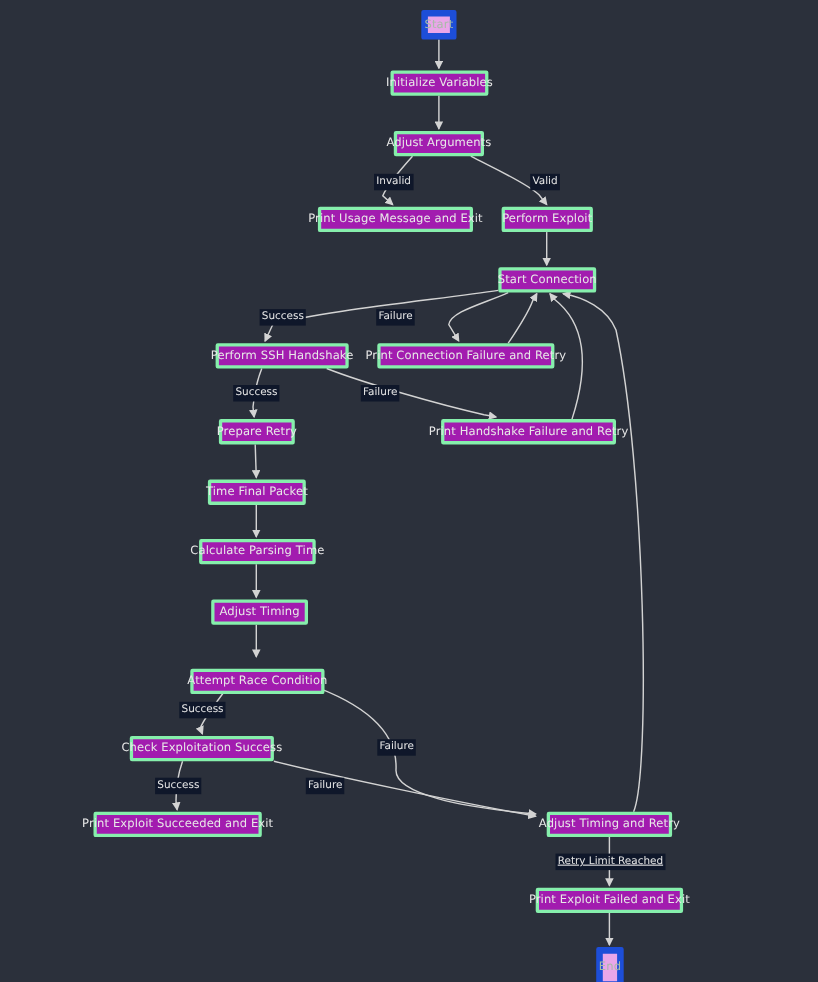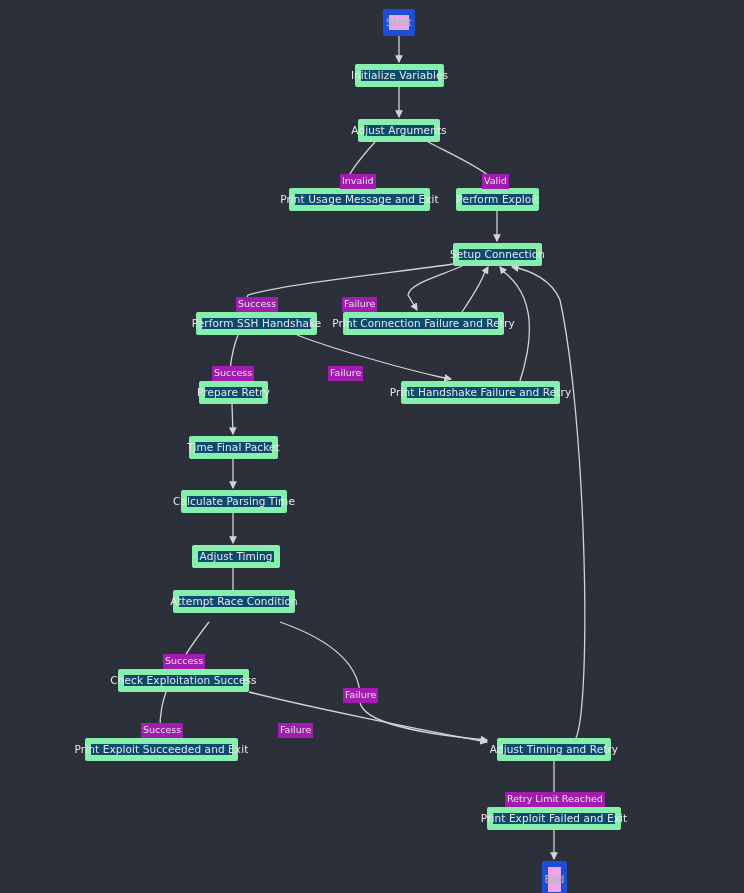--- a/index.html
+++ b/index.html
@@ -23,50 +23,49 @@
     height: 893px;
   }
   .edge-path {
     fill: none;
     stroke: #d3d3d3;
     stroke-width: 1.3px;
   }
   .node {
     position: absolute;
     box-sizing: border-box;
-    background: #0c4a6e;
-    border: 6px solid #86efac;
+    background: #a21caf;
+    border: 3px solid #86efac;
     border-radius: 2px;
     color: #e8e8e8;
     font-size: 10.5px;
     line-height: 1;
     display: flex;
     align-items: center;
     justify-content: center;
     white-space: nowrap;
     letter-spacing: 0.1px;
   }
   .node.terminal {
     background: #e9a6e9;
     border: 6px solid #1d4ed8;
     color: #a8bba8;
   }
   .edge-label {
     position: absolute;
     box-sizing: border-box;
-    background: #a21caf;
+    background: #0f172a;
     color: #e6e6e6;
     font-size: 9.5px;
     line-height: 1;
     padding: 2px 2px 3px 2px;
     white-space: nowrap;
     display: flex;
     align-items: center;
     justify-content: center;
-    margin-top: 16px;
   }
 </style>
 </head>
 <body>
 
 <div id="canvas">
 
   <svg class="edges" viewBox="0 0 744 893" xmlns="http://www.w3.org/2000/svg">
     <defs>
       <marker id="arrow" viewBox="0 0 10 10" refX="8.5" refY="5" markerWidth="6" markerHeight="6" orient="auto-start-reverse">
@@ -98,42 +97,42 @@
         <path class="edge-path" d="M 554 830 L 554 859" marker-end="url(#arrow)"></path>
       </g>
   </svg>
 
   <div id="node-layer">
       <div class="node terminal" style="left: 383px; top: 9px; width: 32px; height: 27px;">Start</div>
       <div class="node" style="left: 355px; top: 64px; width: 89px; height: 23px;">Initialize Variables</div>
       <div class="node" style="left: 358px; top: 119px; width: 82px; height: 23px;">Adjust Arguments</div>
       <div class="node" style="left: 289px; top: 188px; width: 141px; height: 23px;">Print Usage Message and Exit</div>
       <div class="node" style="left: 456px; top: 188px; width: 83px; height: 23px;">Perform Exploit</div>
-      <div class="node" style="left: 453px; top: 243px; width: 89px; height: 23px;">Setup Connection</div>
+      <div class="node" style="left: 453px; top: 243px; width: 89px; height: 23px;">Start Connection</div>
       <div class="node" style="left: 196px; top: 312px; width: 121px; height: 23px;">Perform SSH Handshake</div>
       <div class="node" style="left: 343px; top: 312px; width: 161px; height: 23px;">Print Connection Failure and Retry</div>
       <div class="node" style="left: 401px; top: 381px; width: 159px; height: 23px;">Print Handshake Failure and Retry</div>
       <div class="node" style="left: 199px; top: 381px; width: 69px; height: 23px;">Prepare Retry</div>
       <div class="node" style="left: 189px; top: 436px; width: 89px; height: 23px;">Time Final Packet</div>
       <div class="node" style="left: 181px; top: 490px; width: 106px; height: 23px;">Calculate Parsing Time</div>
       <div class="node" style="left: 192px; top: 545px; width: 88px; height: 23px;">Adjust Timing</div>
-      <div class="node" style="left: 173px; top: 590px; width: 122px; height: 23px;">Attempt Race Condition</div>
+      <div class="node" style="left: 173px; top: 608px; width: 122px; height: 23px;">Attempt Race Condition</div>
       <div class="node" style="left: 118px; top: 669px; width: 131px; height: 23px;">Check Exploitation Success</div>
       <div class="node" style="left: 85px; top: 738px; width: 153px; height: 23px;">Print Exploit Succeeded and Exit</div>
       <div class="node" style="left: 497px; top: 738px; width: 114px; height: 23px;">Adjust Timing and Retry</div>
       <div class="node" style="left: 487px; top: 807px; width: 134px; height: 23px;">Print Exploit Failed and Exit</div>
       <div class="node terminal" style="left: 542px; top: 861px; width: 25px; height: 37px;">End</div>
     </div>
   <div id="label-layer">
       <div class="edge-label" style="left: 340px; top: 158px;">Invalid</div>
       <div class="edge-label" style="left: 482px; top: 158px;">Valid</div>
       <div class="edge-label" style="left: 236px; top: 281px;">Success</div>
       <div class="edge-label" style="left: 342px; top: 281px;">Failure</div>
       <div class="edge-label" style="left: 212px; top: 350px;">Success</div>
       <div class="edge-label" style="left: 328px; top: 350px;">Failure</div>
       <div class="edge-label" style="left: 163px; top: 638px;">Success</div>
       <div class="edge-label" style="left: 343px; top: 672px;">Failure</div>
       <div class="edge-label" style="left: 141px; top: 707px;">Success</div>
       <div class="edge-label" style="left: 278px; top: 707px;">Failure</div>
-      <div class="edge-label" style="left: 505px; top: 776px;">Retry Limit Reached</div>
+      <div class="edge-label" style="left: 505px; top: 776px; text-decoration: underline;">Retry Limit Reached</div>
     </div>
 
 </div>
 
 </body></html>

